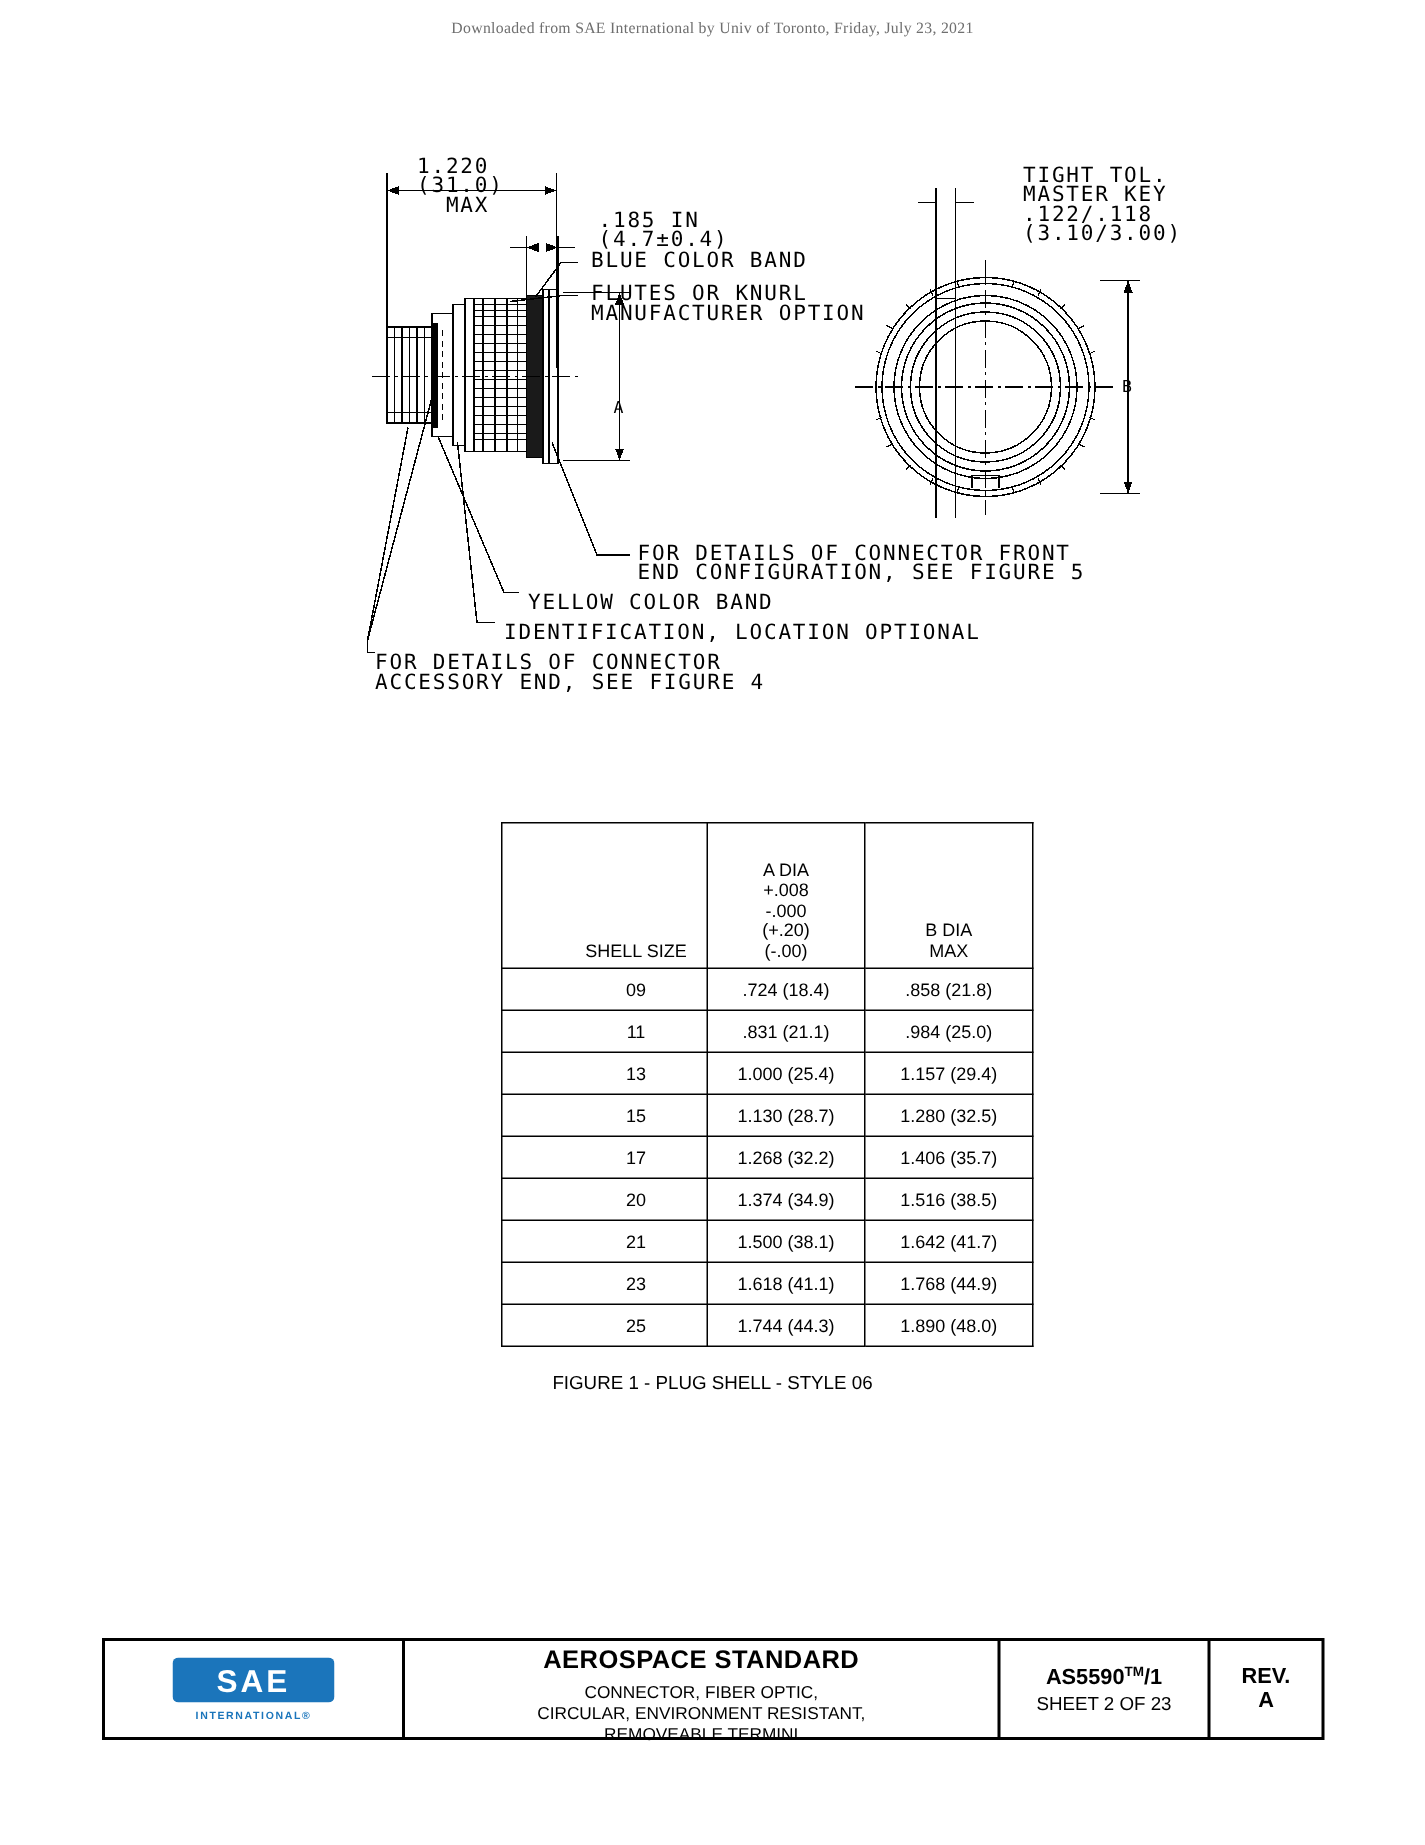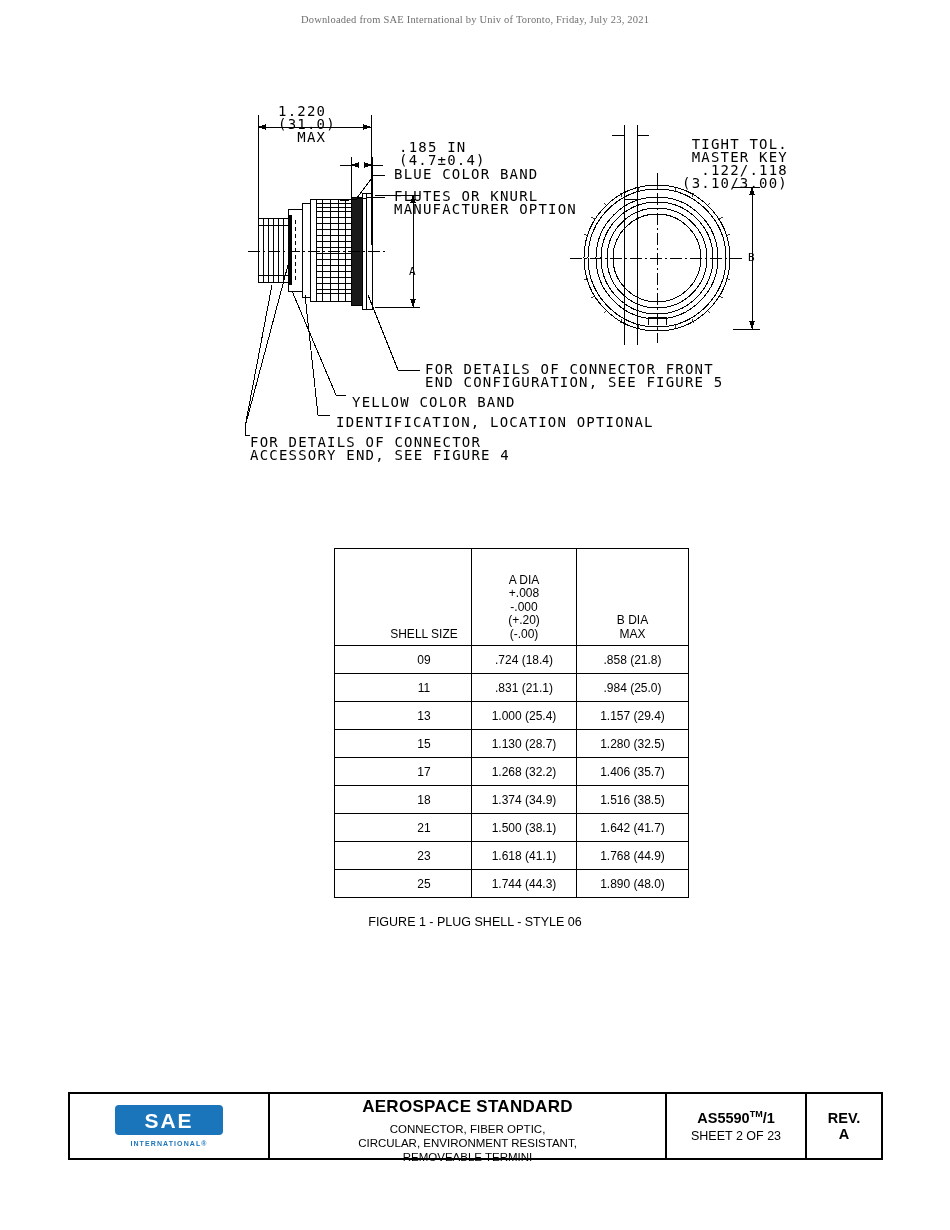--- a/index.html
+++ b/index.html
@@ -333,21 +333,21 @@
 (4.7±0.4)</div>
     <div class="lbl mono" style="left:394px; top:73px;">BLUE COLOR BAND</div>
     <div class="lbl mono" style="left:394px; top:95px;">FLUTES OR KNURL
 MANUFACTURER OPTION</div>
     <div class="lbl mono" style="left:425px; top:268px;">FOR DETAILS OF CONNECTOR FRONT
 END CONFIGURATION, SEE FIGURE 5</div>
     <div class="lbl mono" style="left:352px; top:301px;">YELLOW COLOR BAND</div>
     <div class="lbl mono" style="left:336px; top:321px;">IDENTIFICATION, LOCATION OPTIONAL</div>
     <div class="lbl mono" style="left:250px; top:341px;">FOR DETAILS OF CONNECTOR
 ACCESSORY END, SEE FIGURE 4</div>
-    <div class="lbl mono" style="left:682px; top:43px;text-align:right;">TIGHT TOL.
+    <div class="lbl mono" style="left:682px; top:16px;">TIGHT TOL.
 MASTER KEY
 .122/.118
 (3.10/3.00)</div>
     <div class="lbl" style="left:409px; top:170px; font-size:11px; font-family:'DejaVu Sans Mono',monospace;">A</div>
     <div class="lbl" style="left:748px; top:156px; font-size:11px; font-family:'DejaVu Sans Mono',monospace;">B</div>
   </div>
 
 
   <table class="dims">
     <thead>
@@ -388,21 +388,21 @@
         <td class="c1">15</td>
         <td class="c2">1.130 (28.7)</td>
         <td class="c3">1.280 (32.5)</td>
       </tr>
       <tr>
         <td class="c1">17</td>
         <td class="c2">1.268 (32.2)</td>
         <td class="c3">1.406 (35.7)</td>
       </tr>
       <tr>
-        <td class="c1">18</td>
+        <td class="c1">20</td>
         <td class="c2">1.374 (34.9)</td>
         <td class="c3">1.516 (38.5)</td>
       </tr>
       <tr>
         <td class="c1">21</td>
         <td class="c2">1.500 (38.1)</td>
         <td class="c3">1.642 (41.7)</td>
       </tr>
       <tr>
         <td class="c1">23</td>

